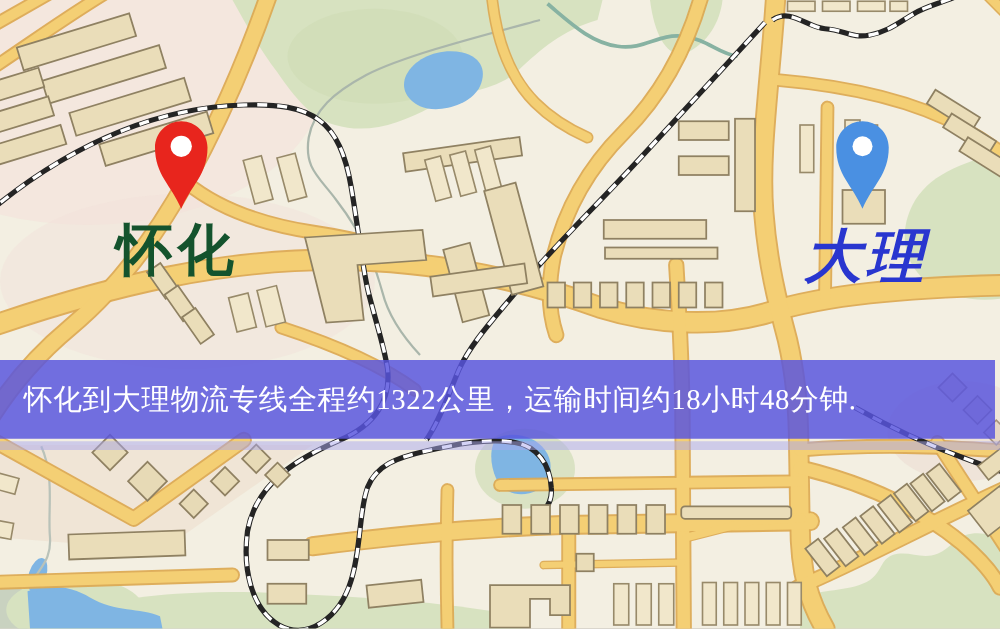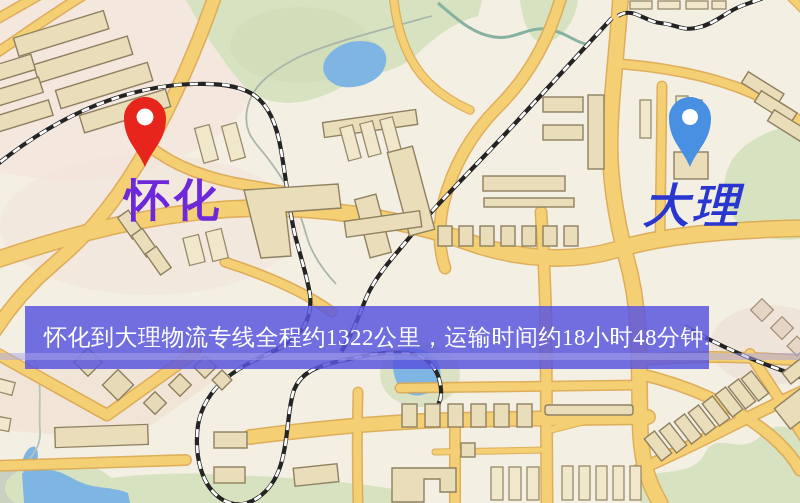--- a/index.html
+++ b/index.html
@@ -21,21 +21,21 @@
   .c5{stroke-width:7}.f5{stroke-width:5}
   
   .rail-base{fill:none;stroke:#242424;stroke-width:4.2;}
   .rail-dash{fill:none;stroke:#ffffff;stroke-width:2.7;stroke-dasharray:8 8;}
   
   .bld{fill:#eaddb9;stroke:#8f8162;stroke-width:1.4;}
   .bld2{fill:#f1e7cb;stroke:#988a6a;stroke-width:1.3;}
   .dia{fill:#e7dab6;stroke:#8f8162;stroke-width:1.4;}
   .dia2{fill:#e5d5c5;stroke:#a5917b;stroke-width:1.3;}
   
-  .banner{position:absolute;left:0;top:306px;width:684px;height:63px;margin-left:25px;}
+  .banner{position:absolute;left:0;top:288px;width:796px;height:63px;}
   .banner-bg{position:absolute;inset:0;opacity:.84;}
   .banner-fade{position:absolute;left:0;top:353px;width:800px;height:7px;
                background:#aaa8ee;opacity:.5;}
   .banner-text{position:absolute;left:19px;top:0;height:63px;line-height:63px;
                font-size:23px;white-space:nowrap;letter-spacing:.5px;
                font-family:"Liberation Serif",serif;}
   
   .pin{position:absolute;width:60px;height:78px;}
   .pin-origin{left:115px;top:91px;}
   .pin-dest{left:660px;top:91px;}
@@ -280,21 +280,21 @@
       <circle cx="30" cy="26" r="8.5" fill="#ffffff"></circle>
     </svg>
   </div>
   <div class="pin pin-dest">
     <svg width="60" height="78" viewBox="0 0 60 78">
       <path class="pin-body" d="M30,76 C22,57 9,49 9,27 C9,15.4 18.4,6 30,6 C41.6,6 51,15.4 51,27 C51,49 38,57 30,76 Z" fill="#4a90e2"></path>
       <circle cx="30" cy="26" r="8" fill="#ffffff"></circle>
     </svg>
   </div>
 
-  <div class="city-label label-origin" style="color: #6d28d9; margin-left: 32px;">怀化</div>
+  <div class="city-label label-origin" style="color: #14532d;">怀化</div>
   <div class="city-label label-dest" style="color: rgb(41, 54, 207);">大理</div>
 
   <div class="banner">
     <div class="banner-bg" style="background: rgb(88, 85, 222);"></div>
     <div class="banner-text" style="color: rgb(255, 255, 255);">怀化到大理物流专线全程约1322公里，运输时间约18小时48分钟.</div>
   </div>
   <div class="banner-fade"></div>
 
 </div>
 

